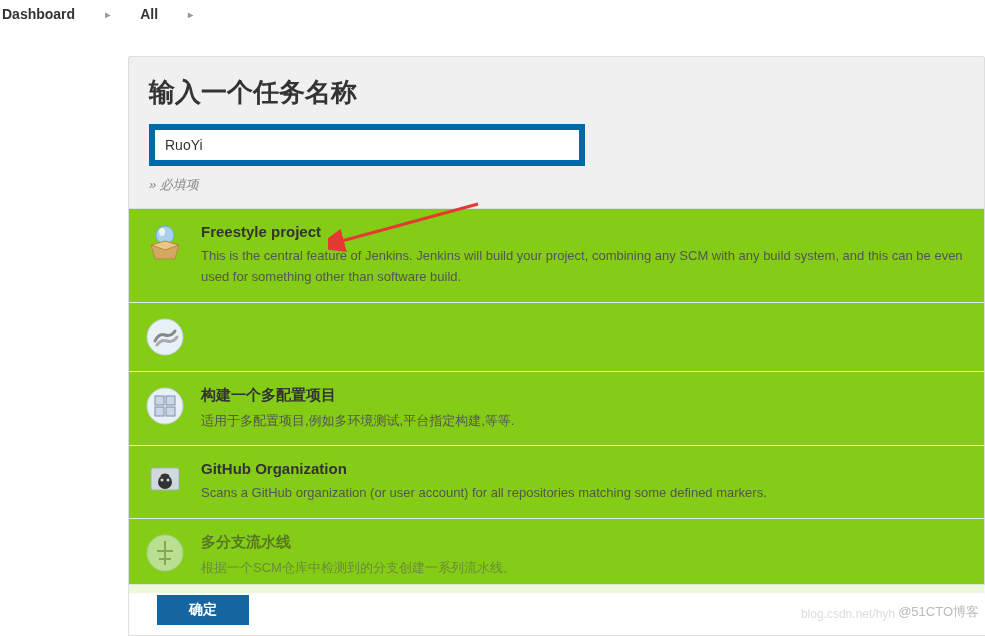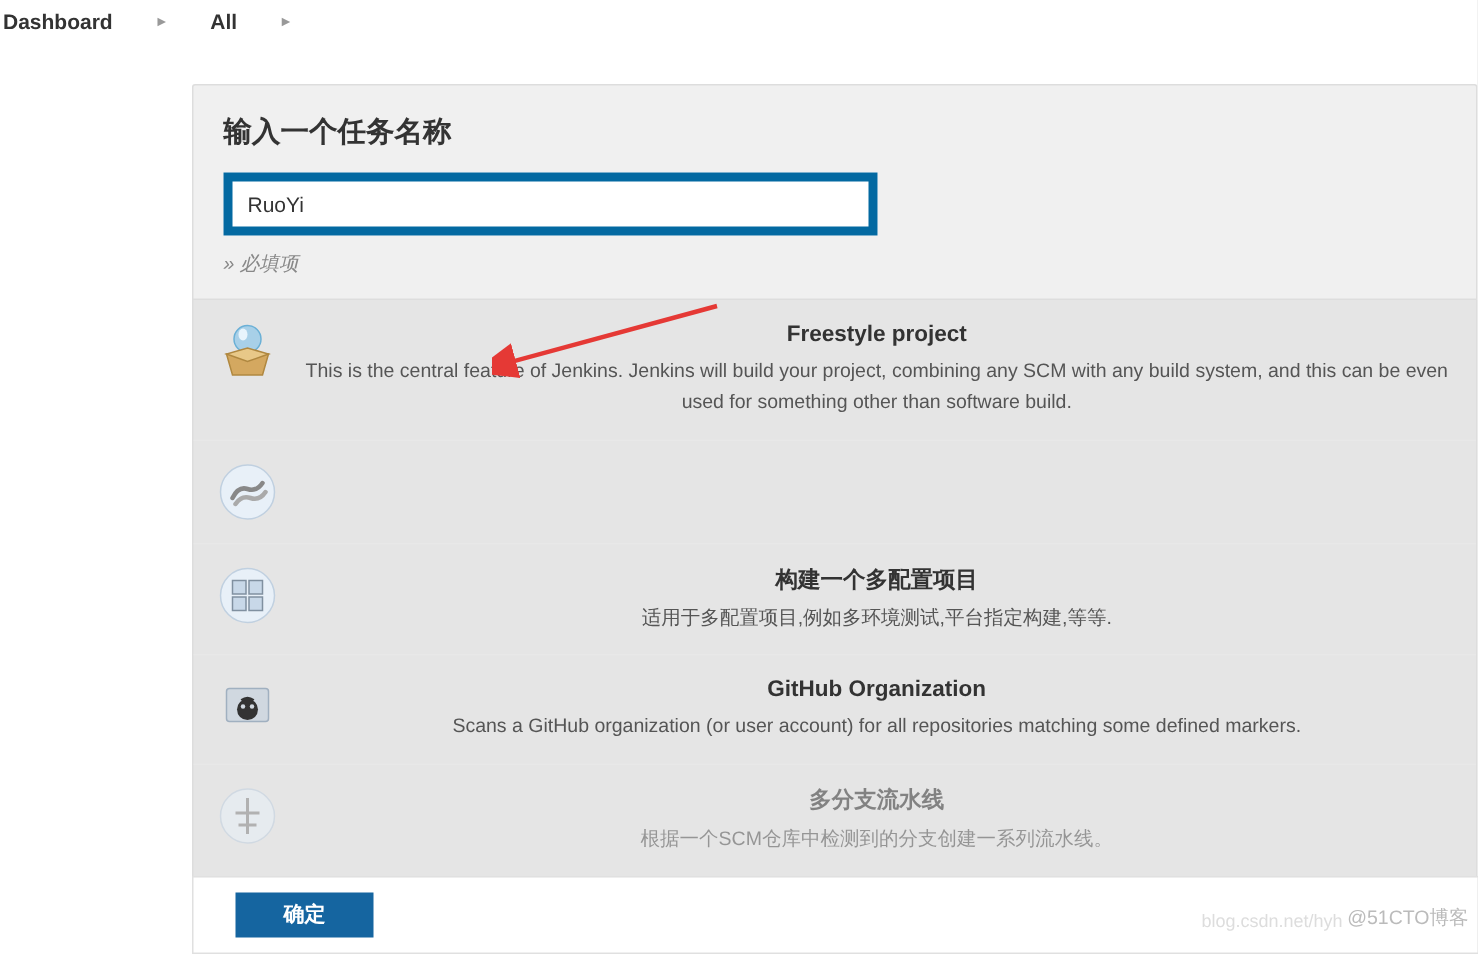--- a/index.html
+++ b/index.html
@@ -35,21 +35,21 @@
       padding: 0 0 0 128px;
       margin-top: 28px;
     }
     .header-box {
       background: #f0f0f0;
       border: 1px solid #ddd;
       padding: 18px 20px 14px 20px;
       border-radius: 2px 2px 0 0;
     }
     .header-title {
-      font-size: 19px;
+      font-size: 26px;
       font-weight: bold;
       color: #333;
       margin-bottom: 14px;
     }
     .name-input {
       width: 436px;
       padding: 7px 10px;
       border: 6px solid #0369a1;
       font-size: 14px;
       background: #fff;
@@ -57,22 +57,21 @@
     }
     .required-hint {
       margin-top: 10px;
       font-size: 13px;
       color: #888;
       font-style: italic;
     }
     .item-list {
       border: 1px solid #ddd;
       border-top: none;
-      background: #e5e5e5;
-      text-align: center;
+      background: #84cc16;
     }
     .item {
       display: flex;
       padding: 14px 16px;
       border-bottom: 1px solid #e8e8e8;
       align-items: flex-start;
       gap: 16px;
       cursor: pointer;
     }
     .item:last-child {

